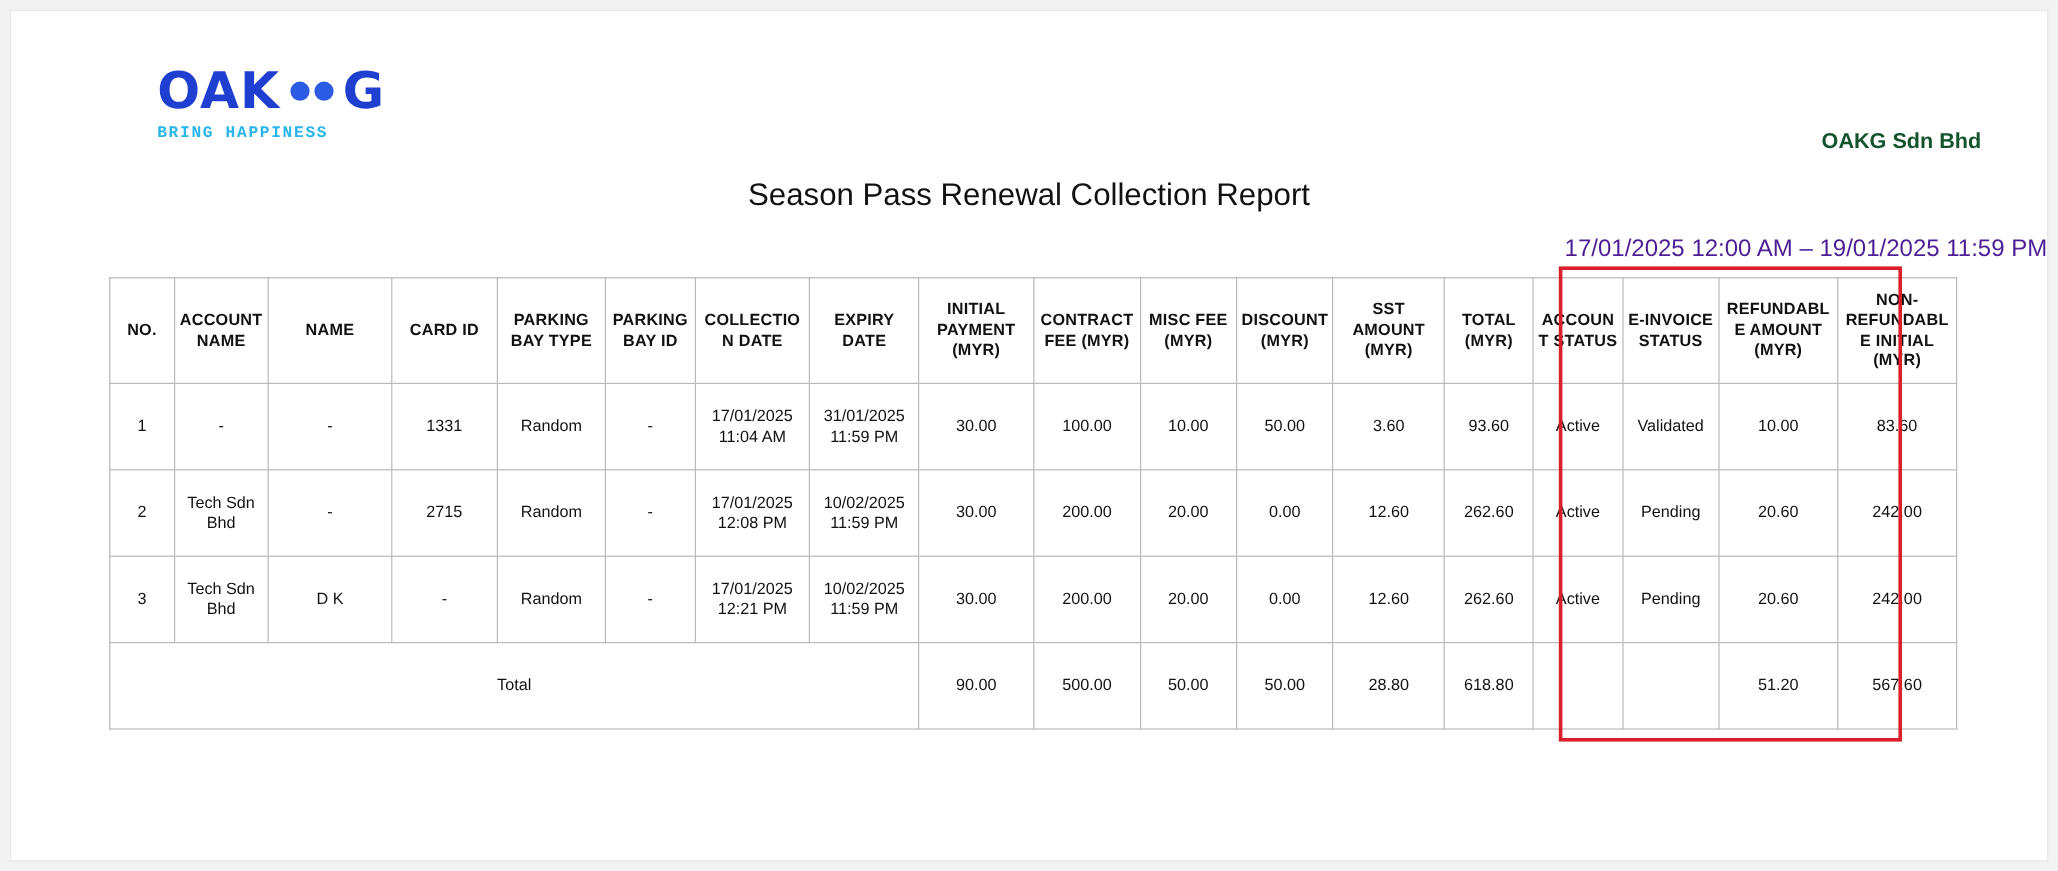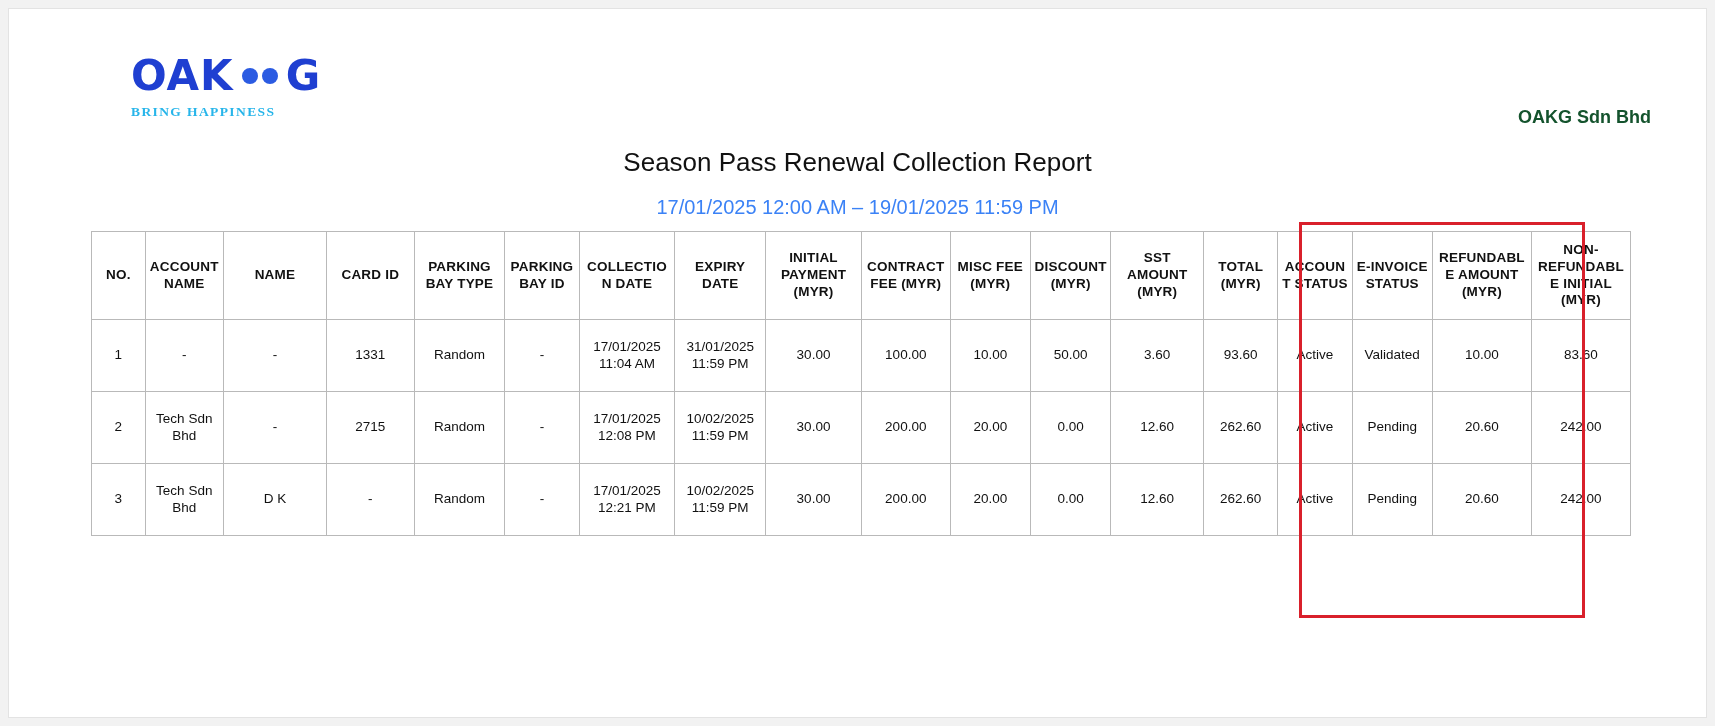--- a/index.html
+++ b/index.html
@@ -58,21 +58,21 @@
   .logo-dots i {
     display: inline-block;
     width: 16px;
     height: 16px;
     border-radius: 50%;
     background: #2b5be2;
     margin: 0 2px;
   }
   .logo-sub {
     margin-top: 7px;
-    font-family: Liberation Serif, serif;
+    font-family: Liberation Mono, monospace;
     font-weight: bold;
     font-size: 13.5px;
     letter-spacing: 1.4px;
     color: #27b5ea;
   }
   .company-right {
     position: absolute;
     right: 55px;
     top: 98px;
     font-size: 18px;
@@ -80,23 +80,23 @@
     color: #14532d;
   }
   
   .report-title {
     text-align: center;
     font-size: 26px;
     color: #111;
     margin-top: 18px;
   }
   .report-range {
-    text-align: center;
+    text-align: right;
     font-size: 20px;
-    color: #3b82f6;
+    color: #4c1d95;
     margin-top: 18px;
   }
   .breadcrumb {
     margin: 48px 0 0 82px;
     font-size: 17px;
     color: #111;
   }
   
   .table-wrap {
     margin: 12px 0 0 82px;
@@ -272,19 +272,32 @@
             <td>200.00</td>
             <td>20.00</td>
             <td>0.00</td>
             <td>12.60</td>
             <td>262.60</td>
             <td>Active</td>
             <td>Pending</td>
             <td>20.60</td>
             <td>242.00</td>
           </tr>
+          <tr class="total-row">
+            <td class="total-label" colspan="8">Total</td>
+            <td>90.00</td>
+            <td>500.00</td>
+            <td>50.00</td>
+            <td>50.00</td>
+            <td>28.80</td>
+            <td>618.80</td>
+            <td class="blank-cell"></td>
+            <td class="blank-cell"></td>
+            <td>51.20</td>
+            <td>567.60</td>
+          </tr>
         </tbody>
       </table>
       <div class="highlight-box"></div>
     </div>
 
   </div>
 </div>
 
 </body></html>

